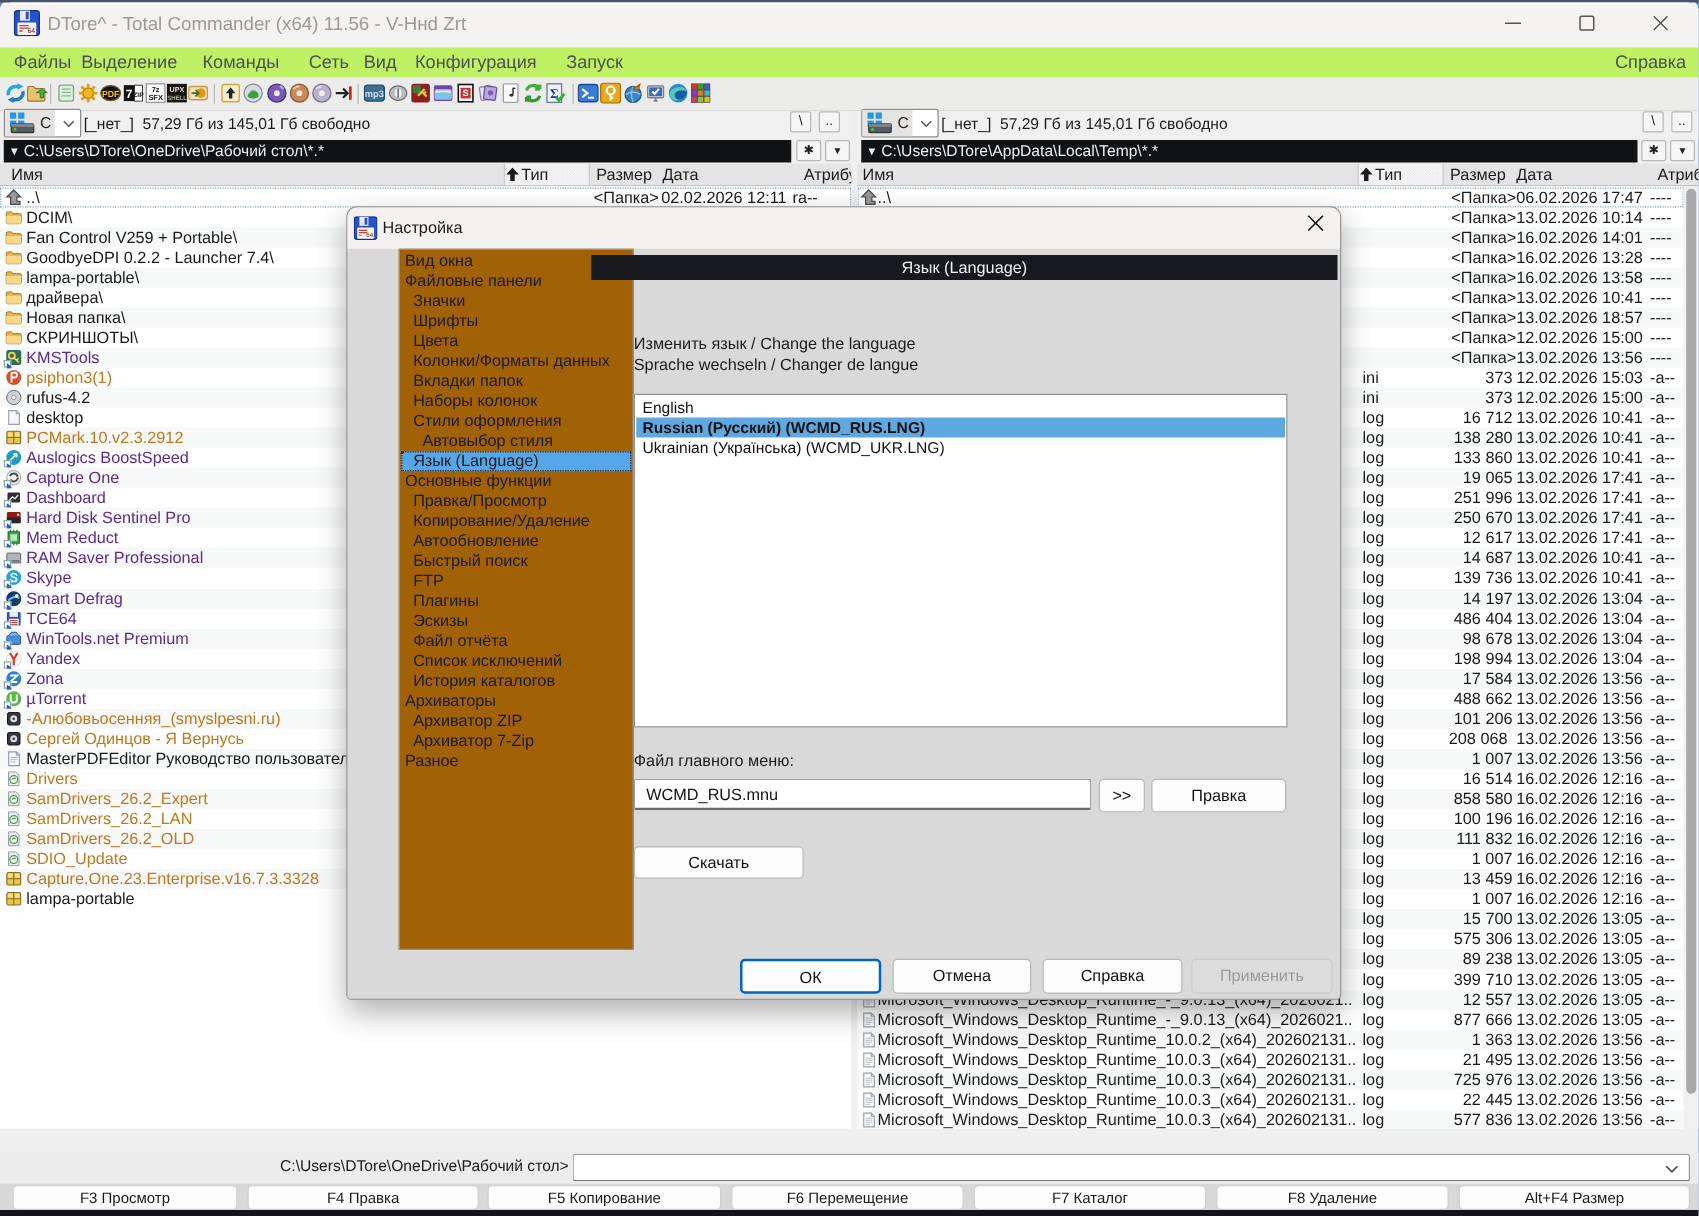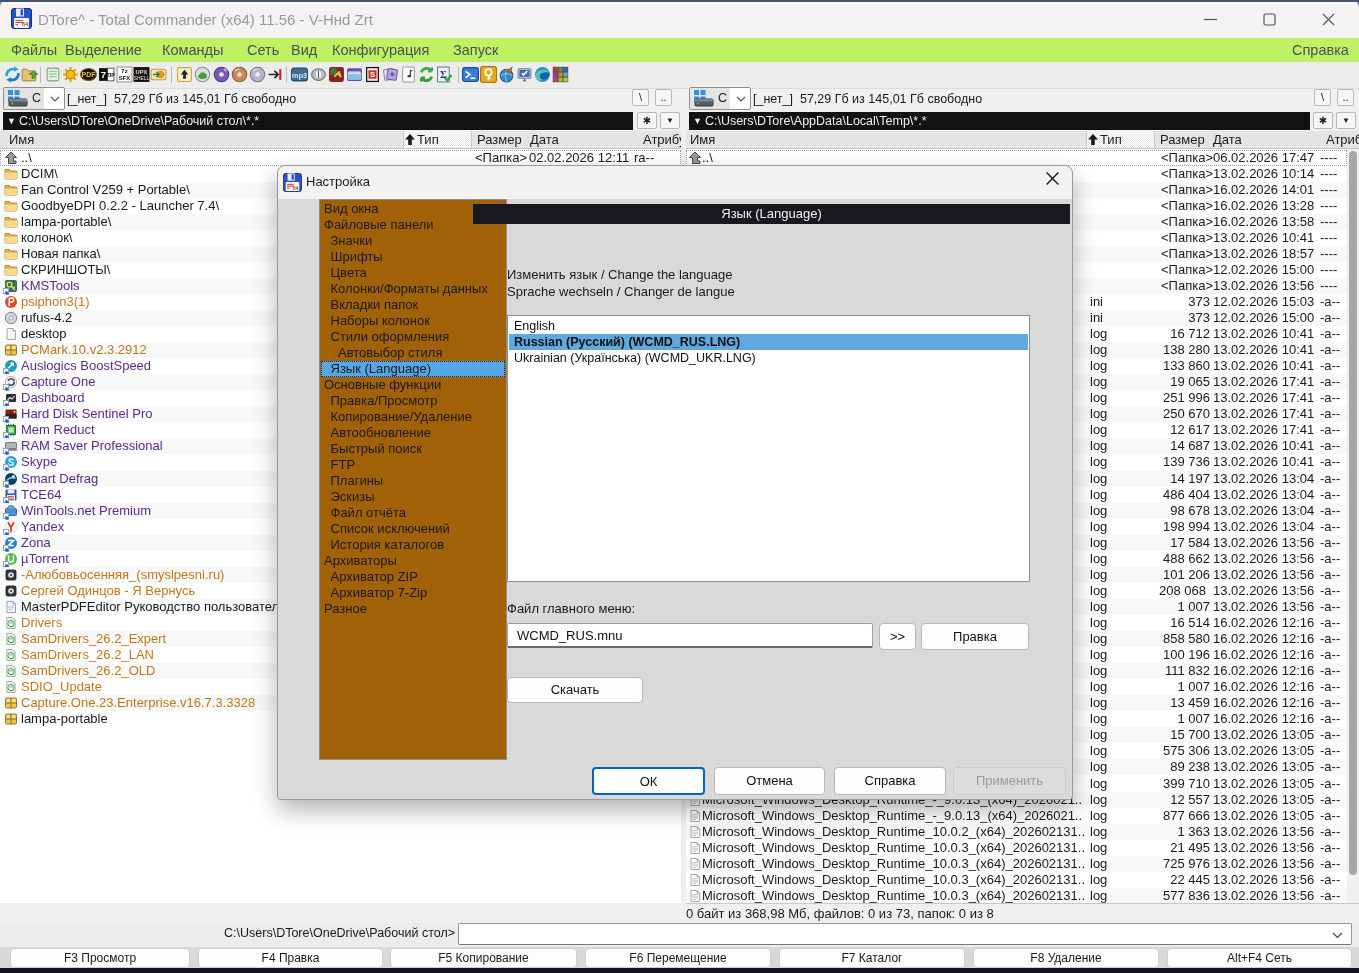--- a/index.html
+++ b/index.html
@@ -454,21 +454,21 @@
         </span>
         <span class="nm k">lampa-portable\</span>
       </div>
       <div class="row" style="left:0;top:80.8px;width:681px">
         <span class="ic">
           <svg width="14" height="14" viewBox="0 0 14 14">
             <path d="M1 3.5 Q1 2.5 2 2.5 L5.2 2.5 L6.4 4 L12 4 Q13 4 13 5 L13 11 Q13 12 12 12 L2 12 Q1 12 1 11 Z" fill="#eeb045" stroke="#9c7420" stroke-width="0.8"></path>
             <path d="M1 5.6 L13 5.6 L13 11 Q13 12 12 12 L2 12 Q1 12 1 11 Z" fill="#f8d98c"></path>
           </svg>
         </span>
-        <span class="nm k">колонок\</span>
+        <span class="nm k">драйвера\</span>
       </div>
       <div class="row stripe" style="left:0;top:96.8px;width:681px">
         <span class="ic">
           <svg width="14" height="14" viewBox="0 0 14 14">
             <path d="M1 3.5 Q1 2.5 2 2.5 L5.2 2.5 L6.4 4 L12 4 Q13 4 13 5 L13 11 Q13 12 12 12 L2 12 Q1 12 1 11 Z" fill="#eeb045" stroke="#9c7420" stroke-width="0.8"></path>
             <path d="M1 5.6 L13 5.6 L13 11 Q13 12 12 12 L2 12 Q1 12 1 11 Z" fill="#f8d98c"></path>
           </svg>
         </span>
         <span class="nm k">Новая папка\</span>
       </div>
@@ -1102,37 +1102,36 @@
         <span class="nm k">Microsoft_Windows_Desktop_Runtime_10.0.3_(x64)_202602131..</span>
         <span class="celll" style="left:404px">log</span>
         <span class="cellr" style="left:420px;width:104px">577 836</span>
         <span class="celll" style="left:527px">13.02.2026 13:56</span>
         <span class="celll" style="left:634px">-a--</span>
       </div>
     </div>
 <div id="rscroll">
       <div id="rthumb"></div>
     </div>
-<div class="statusbar" style="left:686px;width:673px"><span style="margin-left:0px">0 байт из 368,98 Мб, файлов: 0 из 73, папок: 0 из 8</span></div>
 <div id="cmdrow">
       <span id="cmdlabel">C:\Users\DTore\OneDrive\Рабочий стол&gt;</span>
       <div id="cmdinput">
         <svg class="chev" width="11" height="7" viewBox="0 0 11 7">
           <path d="M1 1 L5.5 5.5 L10 1" stroke="#444" stroke-width="1.2" fill="none"></path>
         </svg>
       </div>
     </div>
 <div id="fkeys">
       <div class="fk" style="left:10px;width:180px">F3 Просмотр</div>
       <div class="fk" style="left:198px;width:185px">F4 Правка</div>
       <div class="fk" style="left:390px;width:187px">F5 Копирование</div>
       <div class="fk" style="left:585px;width:186px">F6 Перемещение</div>
       <div class="fk" style="left:779px;width:186px">F7 Каталог</div>
       <div class="fk" style="left:973px;width:186px">F8 Удаление</div>
-      <div class="fk" style="left:1167px;width:185px">Alt+F4 Сеть</div>
+      <div class="fk" style="left:1167px;width:185px">Alt+F4 Размер</div>
     </div>
 <div id="bottomstrip"></div>
 </div>
 <div id="dlg">
     <div id="dlg-title">
       <svg class="abs" style="left:5px;top:7px" width="19" height="19" viewBox="0 0 21 21">
         <rect x="0.5" y="0.5" width="20" height="20" rx="2.5" fill="#2850c8" stroke="#15307f"></rect>
         <rect x="5" y="0.5" width="8" height="8" fill="#e8e8ef"></rect>
         <rect x="9.6" y="1.4" width="2.4" height="6" fill="#2850c8"></rect>
         <rect x="3" y="10" width="15" height="10" rx="1" fill="#f4f4f6"></rect>

